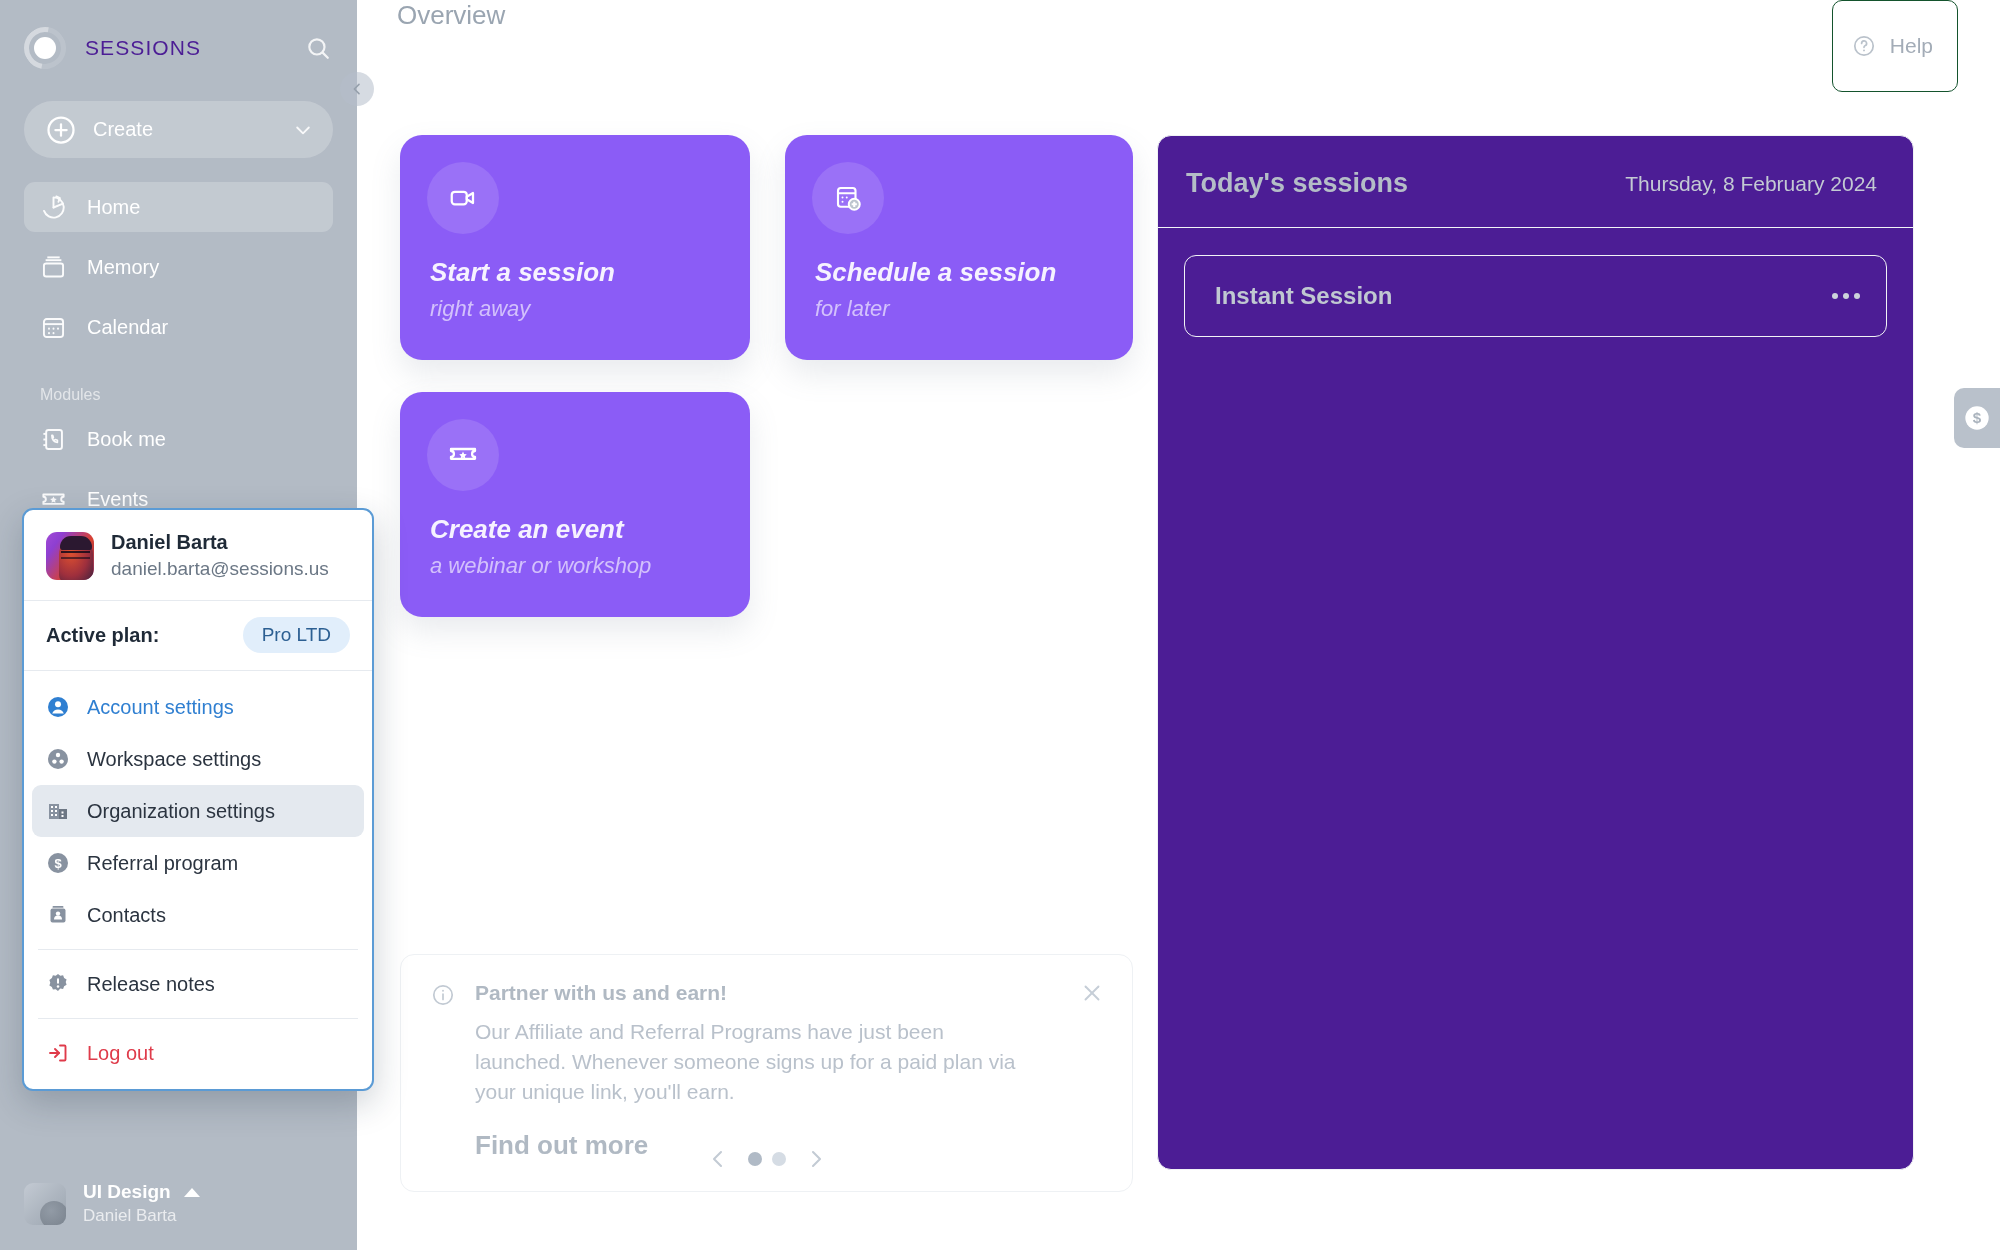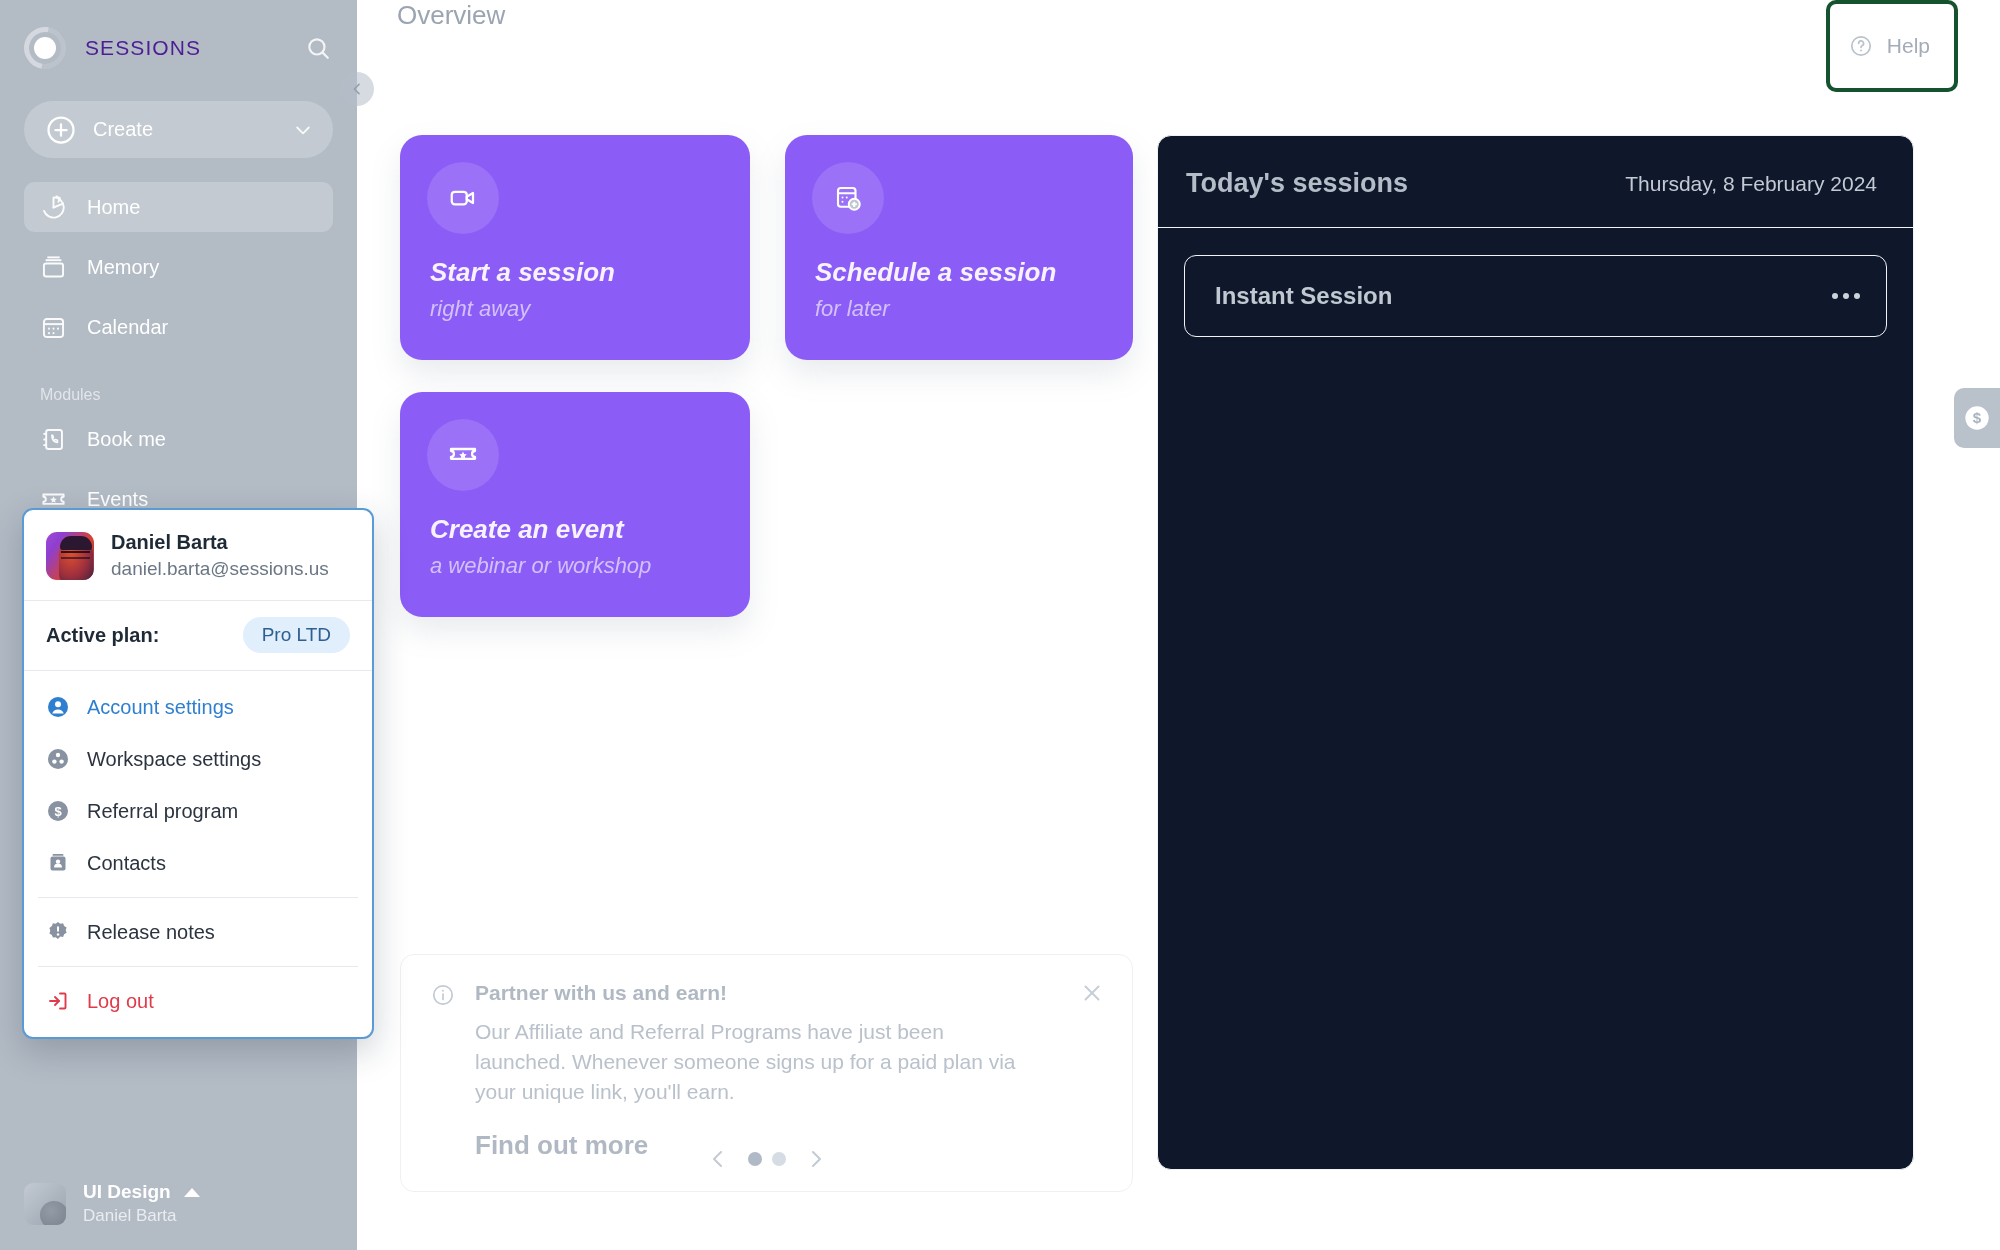--- a/index.html
+++ b/index.html
@@ -167,21 +167,21 @@
 
   
   .header {
     position: absolute; left: 357px; top: 0; right: 0; height: 92px;
     display: flex; justify-content: space-between;
     padding: 0 42px 0 40px;
   }
   .page-title { font-size: 26px; color: #9aa5b1; }
   .help-btn {
     display: flex; align-items: center; gap: 14px;
-    border: 4px solid #14532d; border-radius: 10px;
+    border: 1px solid #14532d; border-radius: 10px;
     padding: 11px 24px 11px 19px;
     cursor: pointer;
   }
   .help-btn .ht { font-size: 21px; color: #a3acb7; }
 
   
   .main { position: absolute; left: 357px; top: 92px; right: 0; bottom: 0; }
 
   .cards { position: absolute; left: 43px; top: 43px; }
   .qcard {
@@ -237,21 +237,21 @@
   .car-arrow { width: 24px; height: 24px; cursor: pointer; }
   .car-dots { display: flex; gap: 10px; }
   .car-dot { width: 14px; height: 14px; border-radius: 50%; background: #d5dce4; }
   .car-dot.on { background: #b0bac6; }
 
   
   .today {
     position: absolute; left: 800px; top: 43px;
     width: 757px; height: 1035px;
     border: 1px solid #f0f2f5; border-radius: 14px;
-    background: #0f172a;
+    background: #4c1d95;
   }
   .today-head {
     display: flex; align-items: center; justify-content: space-between;
     padding: 32px 36px 28px 28px;
     border-bottom: 1px solid #f2f4f7;
   }
   .today-title { font-size: 27px; font-weight: 700; color: #b4bdc7; }
   .today-date { font-size: 21px; color: #c3cad3; }
   .sess-row {
     margin: 27px 26px 0 26px;
@@ -428,20 +428,39 @@
       <div class="am-item">
         <div class="mi">
           <svg viewBox="0 0 24 24">
               <circle cx="12" cy="12" r="10" fill="#8892a0"></circle>
               <circle cx="12" cy="8" r="2.2" fill="#fff"></circle>
               <circle cx="8.4" cy="14.6" r="2.2" fill="#fff"></circle>
               <circle cx="15.6" cy="14.6" r="2.2" fill="#fff"></circle>
             </svg>
         </div>
         <div class="ml">Workspace settings</div>
+      </div>
+      <div class="am-item hl">
+        <div class="mi">
+          <svg viewBox="0 0 24 24">
+              <rect x="3" y="5" width="10" height="15" fill="#8892a0"></rect>
+              <rect x="13" y="10" width="8" height="10" fill="#6d7784"></rect>
+            <g fill="#fff">
+                <rect x="5" y="7" width="2" height="2"></rect>
+                <rect x="9" y="7" width="2" height="2"></rect>
+                <rect x="5" y="11" width="2" height="2"></rect>
+                <rect x="9" y="11" width="2" height="2"></rect>
+                <rect x="5" y="15" width="2" height="2"></rect>
+                <rect x="9" y="15" width="2" height="2"></rect>
+                <rect x="15.5" y="12.5" width="2" height="2"></rect>
+                <rect x="15.5" y="16" width="2" height="2"></rect>
+              </g>
+            </svg>
+        </div>
+        <div class="ml">Organization settings</div>
       </div>
       <div class="am-item">
         <div class="mi">
           <svg viewBox="0 0 24 24">
               <circle cx="12" cy="12" r="10" fill="#8892a0"></circle>
               <text x="12" y="17" font-size="13" font-weight="700" fill="#fff" text-anchor="middle" font-family="Liberation Sans, sans-serif">$</text>
             </svg>
         </div>
         <div class="ml">Referral program</div>
       </div>

